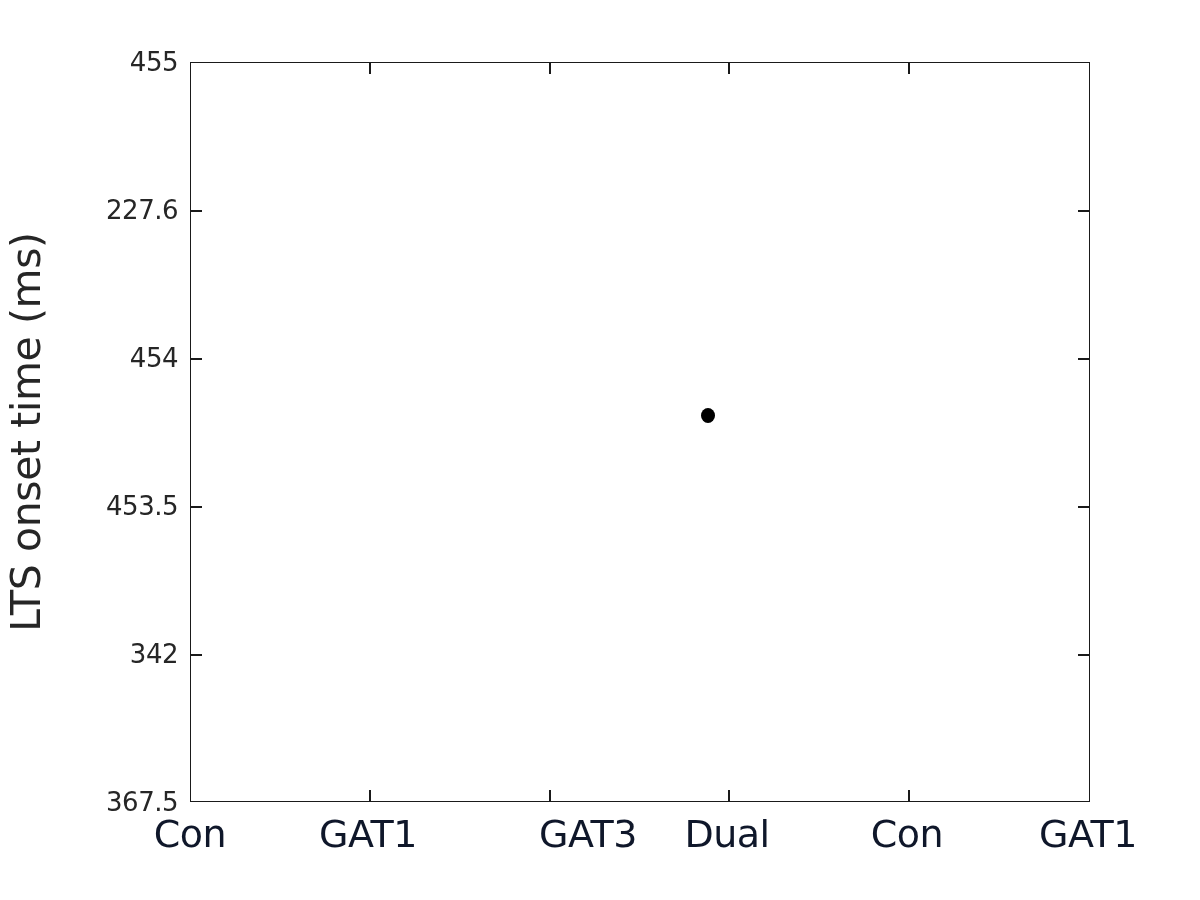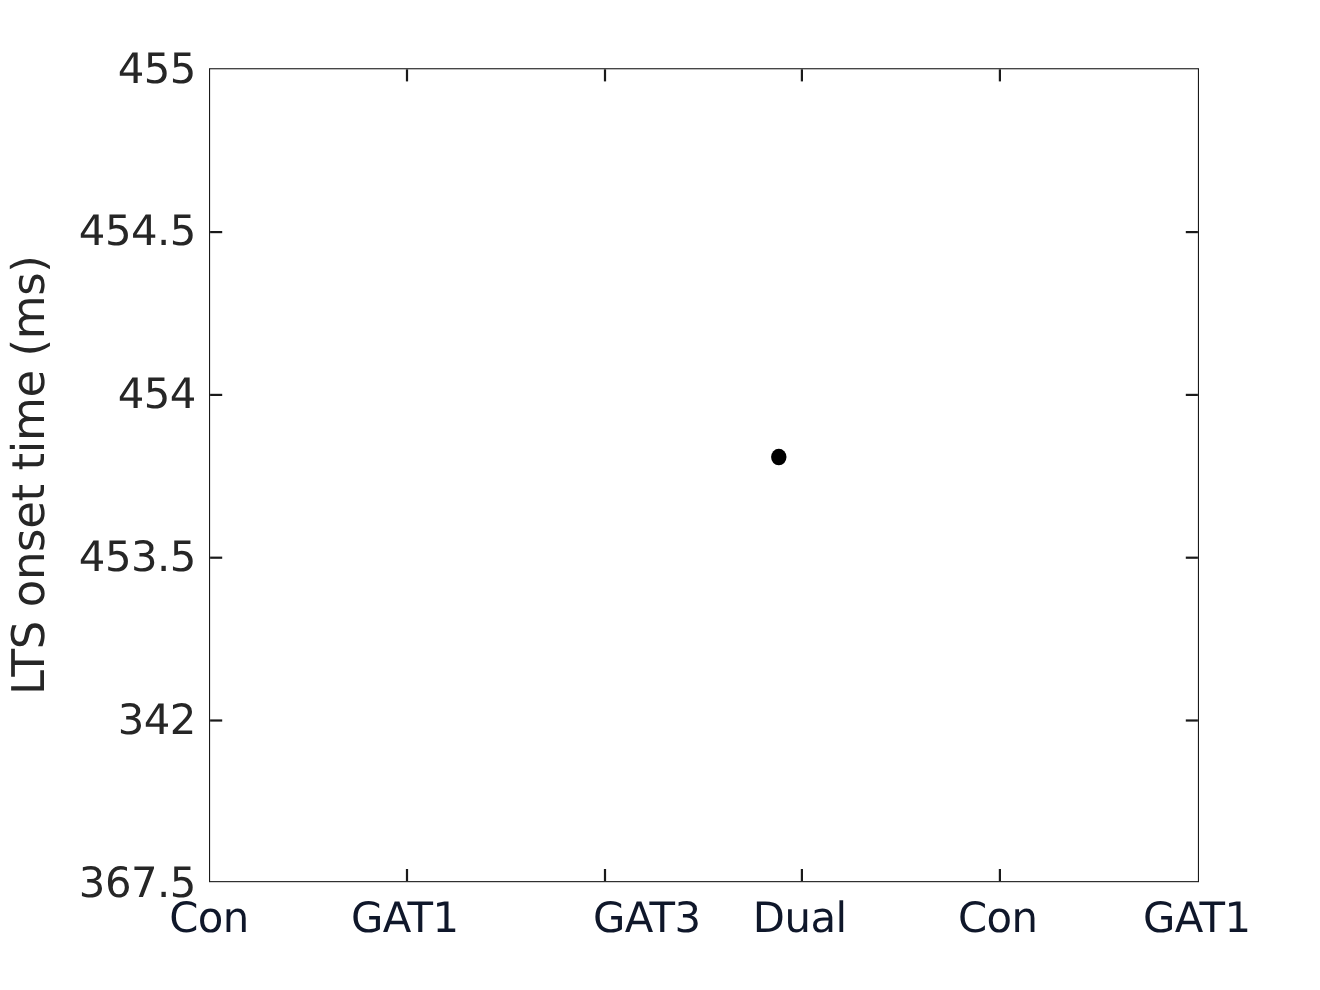--- a/index.html
+++ b/index.html
@@ -54,21 +54,21 @@
   .tick-top {
     top: 0;
     width: 1.6px;
     height: 11px;
   }
   
   .ytick-label {
     position: absolute;
     right: 1022px;        
     text-align: right;
-    font-size: 38px;
+    font-size: 26px;
     line-height: 38px;
     letter-spacing: -0.5px;
     white-space: nowrap;
     color: #262626;
   }
   
   .xtick-label {
     position: absolute;
     top: 812px;
     transform: translateX(-50%);
@@ -107,21 +107,21 @@
   }
 </style>
 </head>
 <body>
 
 <div id="figure">
 
   <div id="ylabel">LTS onset time (ms)</div>
 
   <div class="ytick-label" style="top: 43px;">455</div>
-  <div class="ytick-label" style="top: 191px;">454.5</div>
+  <div class="ytick-label" style="top: 191px;">227.6</div>
   <div class="ytick-label" style="top: 339px;">454</div>
   <div class="ytick-label" style="top: 487px; margin-left: 12px;">453.5</div>
   <div class="ytick-label" style="top: 635px;">342</div>
   <div class="ytick-label" style="top: 783px;">367.5</div>
 
   <div class="xtick-label" style="left: 190px;">Con</div>
   <div class="xtick-label" style="left: 368px;">GAT1</div>
   <div class="xtick-label" style="left: 548px; margin-left: 40px;">GAT3</div>
   <div class="xtick-label" style="left: 727px;">Dual</div>
   <div class="xtick-label" style="left: 907px;">Con</div>

